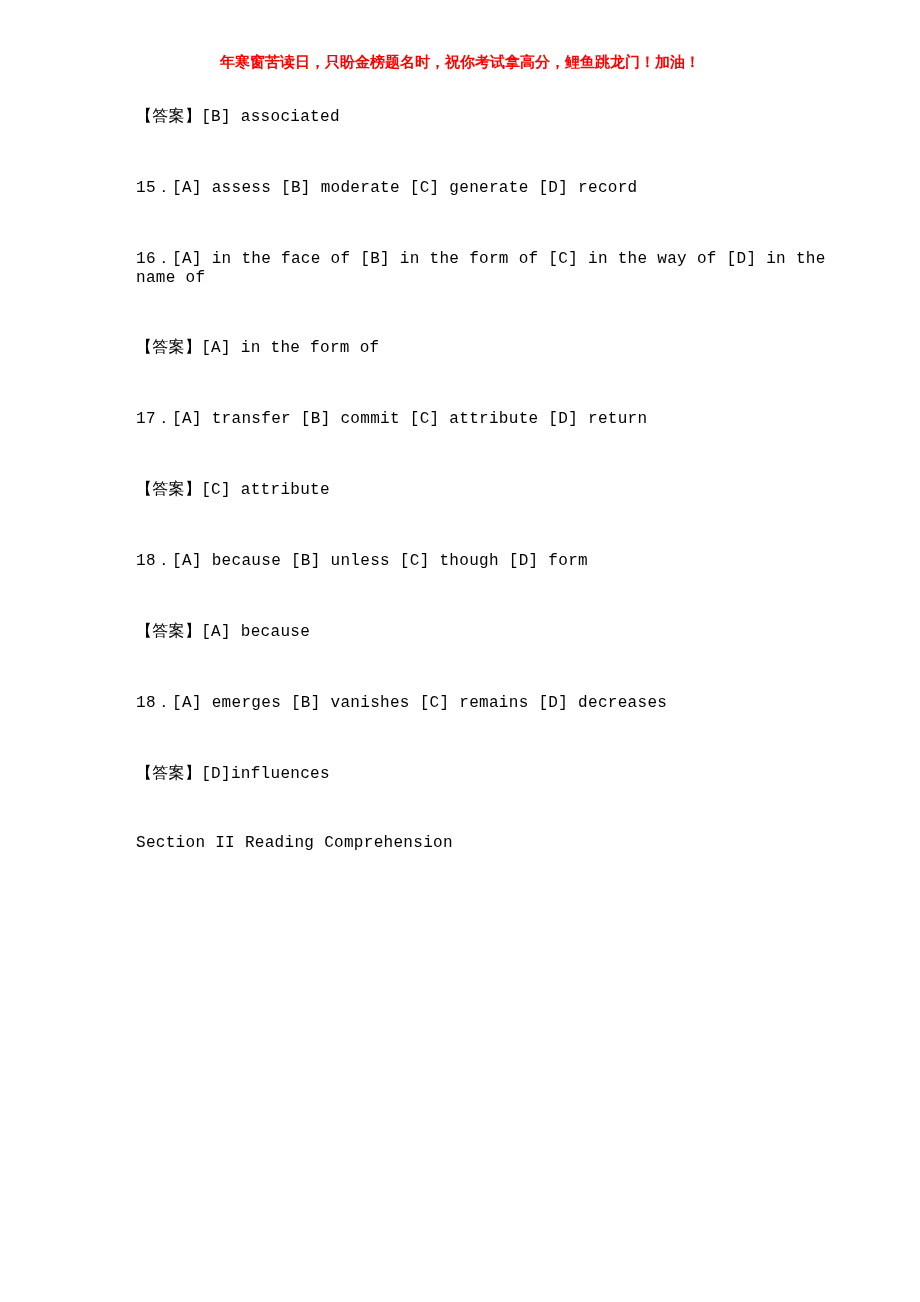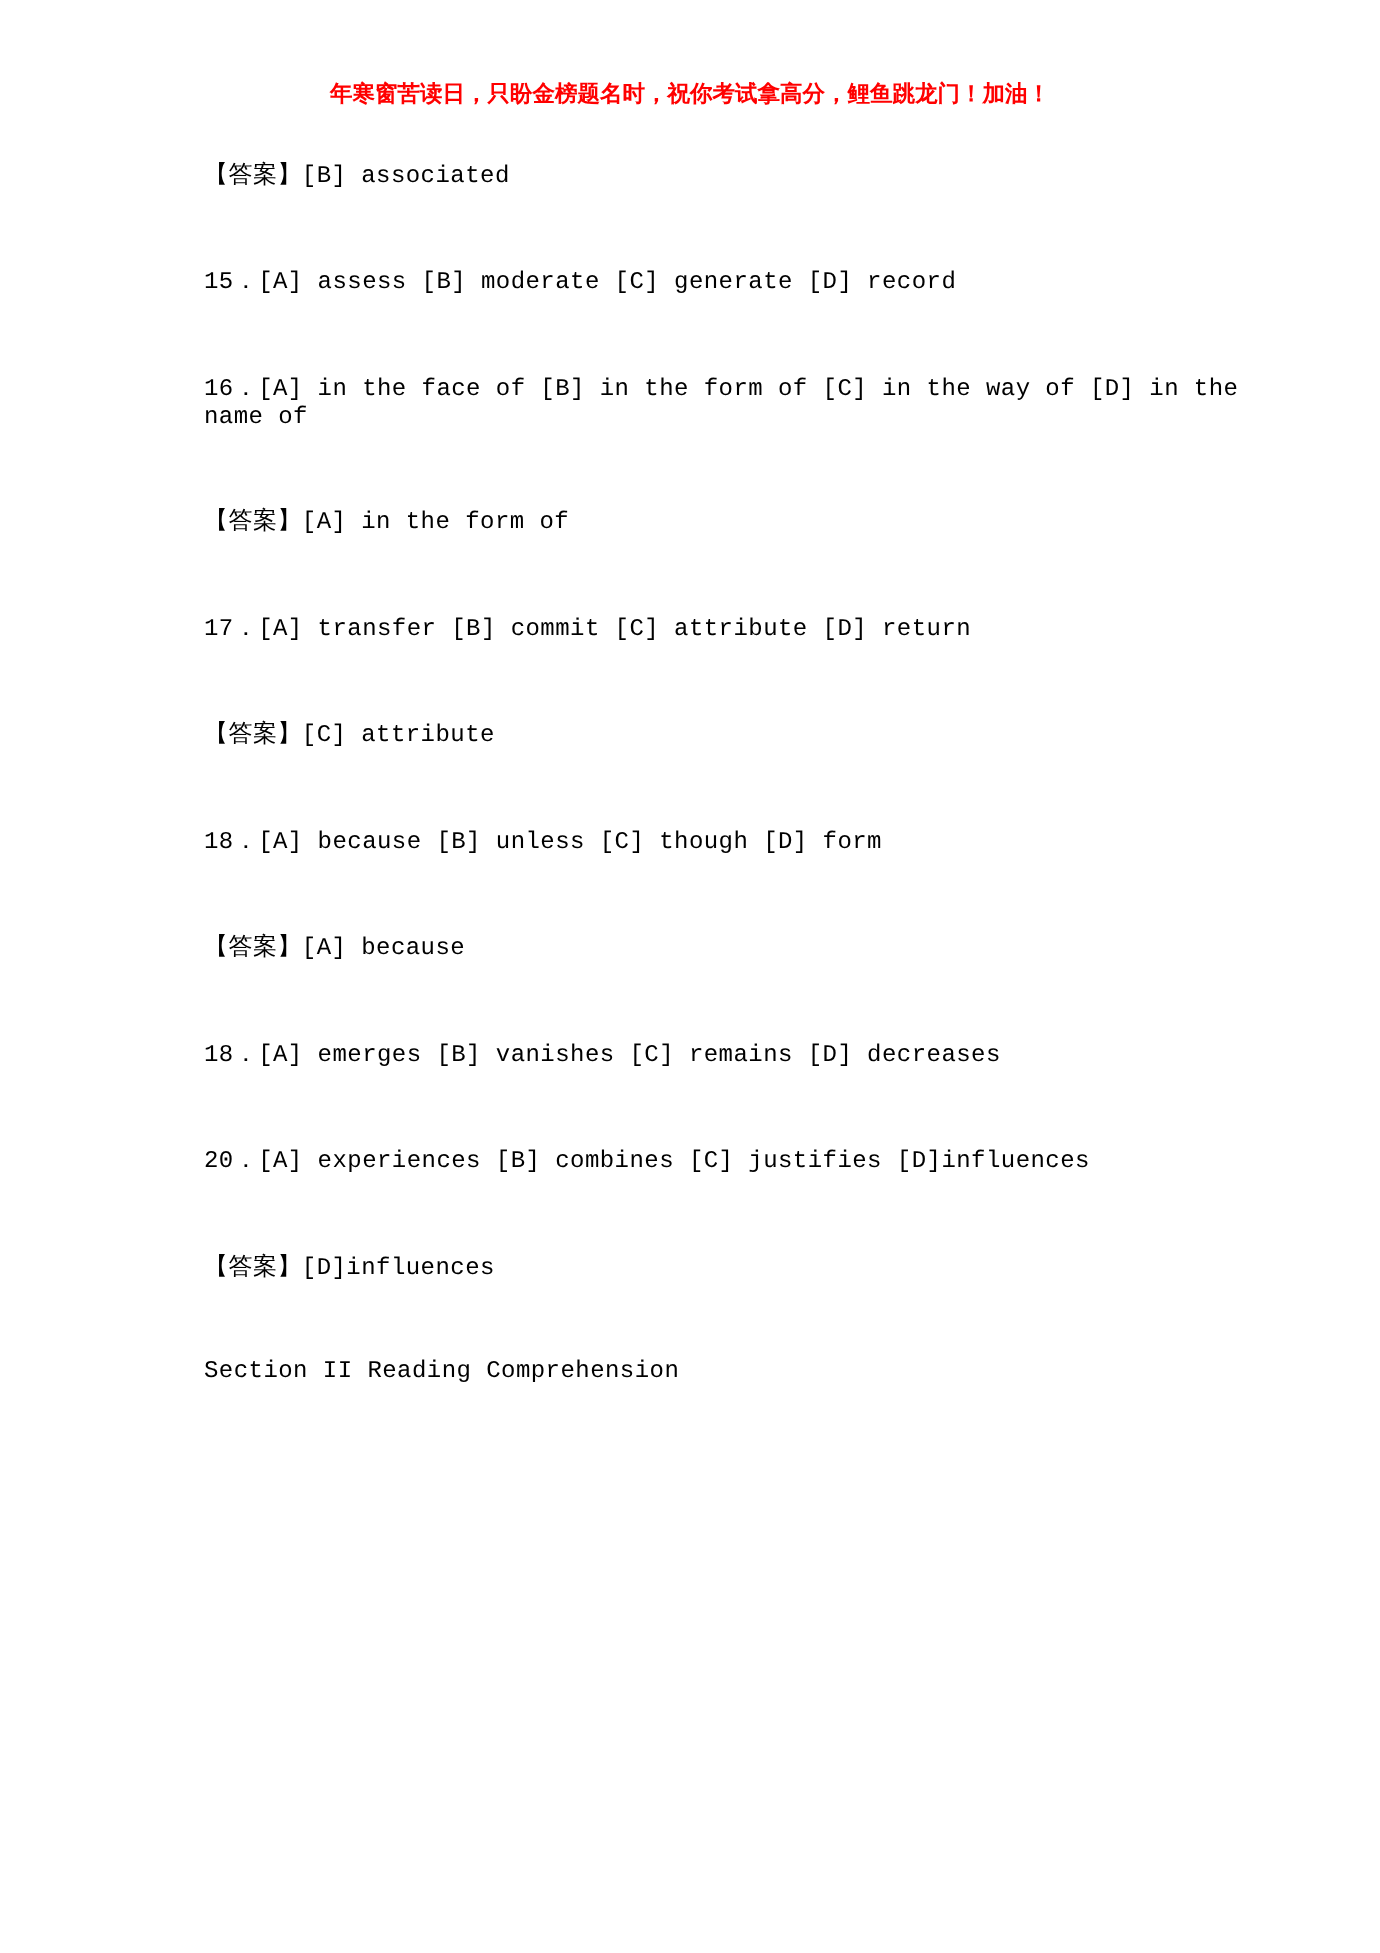--- a/index.html
+++ b/index.html
@@ -66,18 +66,17 @@
   <div class="answer-line"><span class="answer-label">【答案】</span><span class="answer-value">[A] in the form of</span></div>
 
   <div class="question-line"><span>17</span><span>．[A] transfer [B] commit [C] attribute [D] return</span></div>
   <div class="answer-line"><span class="answer-label">【答案】</span><span class="answer-value">[C] attribute</span></div>
 
   <div class="question-line"><span>18</span><span>．[A] because [B] unless [C] though [D] form</span></div>
   <div class="answer-line"><span class="answer-label">【答案】</span><span class="answer-value">[A] because</span></div>
 
   <div class="question-line"><span>18</span><span>．[A] emerges [B] vanishes [C] remains [D] decreases</span></div>
 
-  <div class="question-line"><span>20</span><span>．[A] experiences [B] combines [C] justifies [D]influences</span></div>
   <div class="answer-line"><span class="answer-label">【答案】</span><span class="answer-value">[D]influences</span></div>
 
   <div class="section-line">Section II Reading Comprehension</div>
 
 </div>
 
 </body></html>

